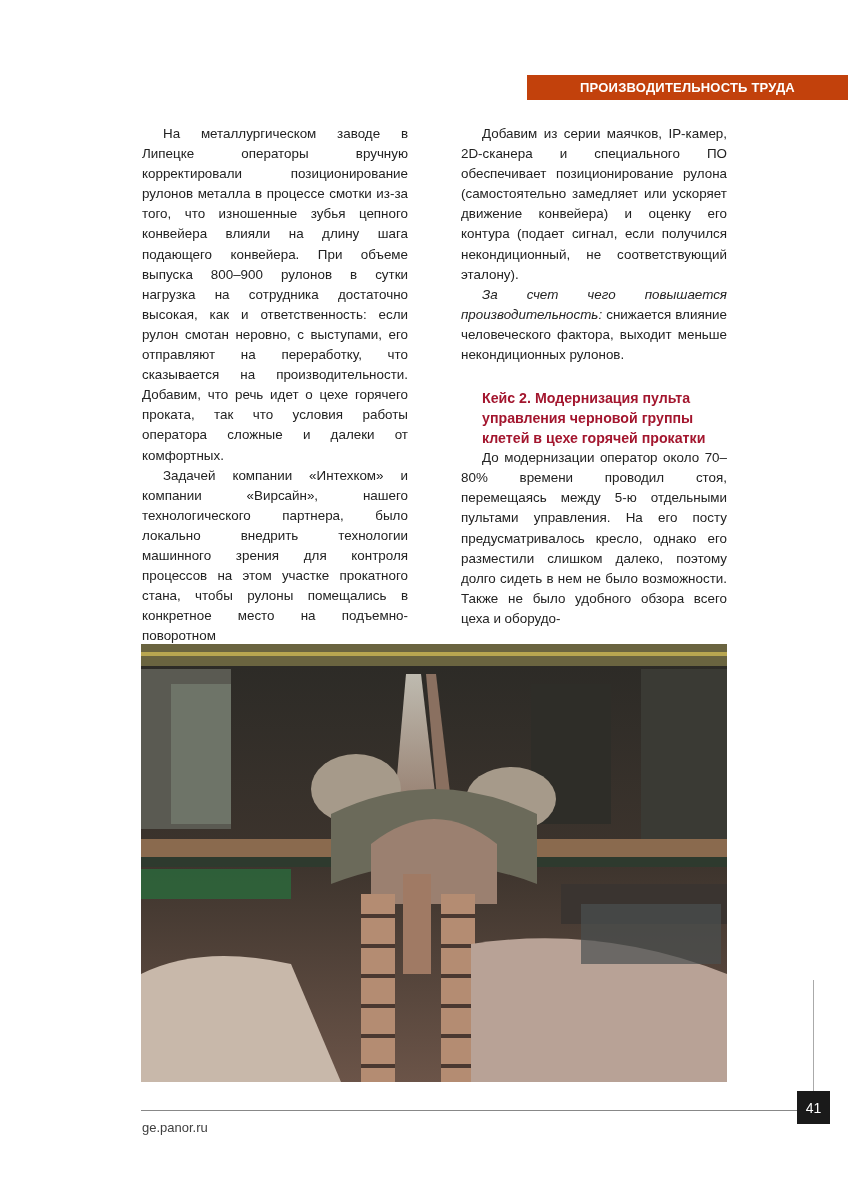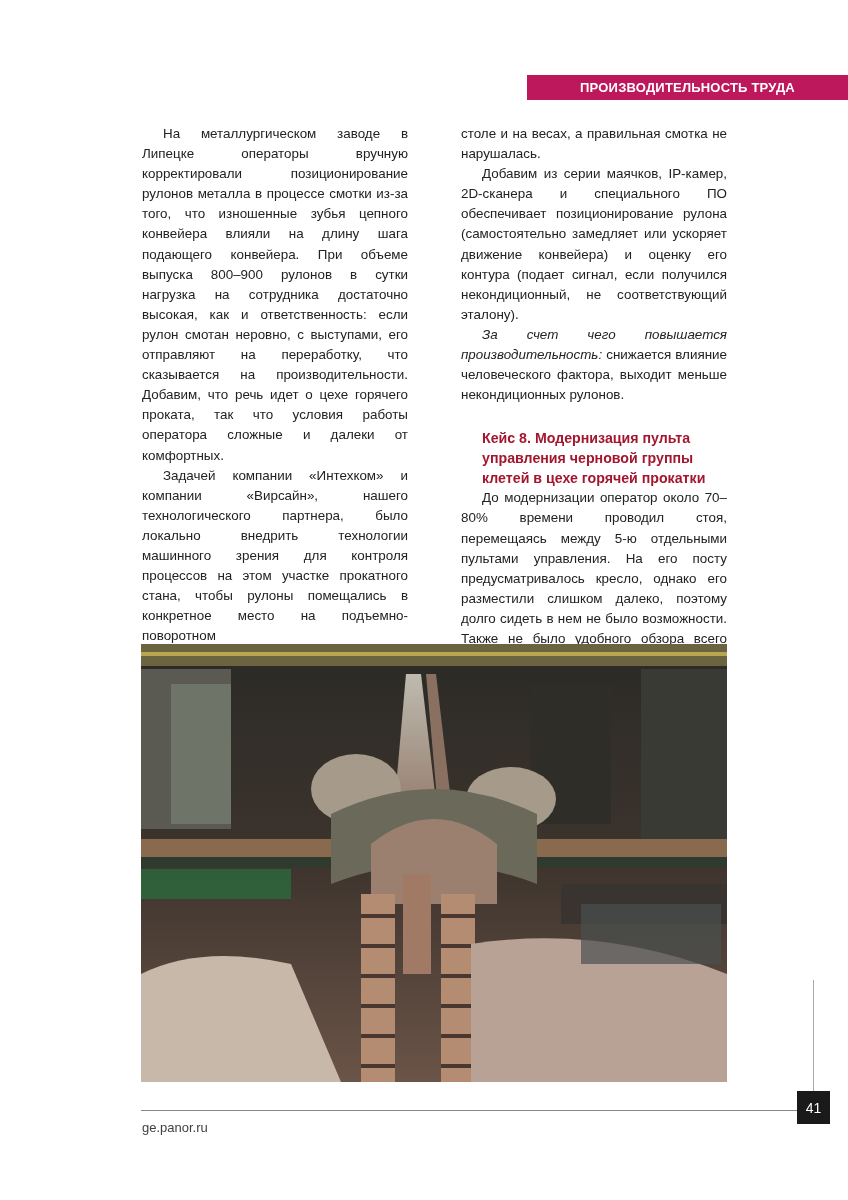--- a/index.html
+++ b/index.html
@@ -1,17 +1,17 @@
 <!DOCTYPE html>
 <html><head>
 <meta charset="utf-8">
 <style>
   html, body { margin: 0; padding: 0; background: #ffffff; }
   body { width: 848px; height: 1200px; position: relative; overflow: hidden; font-family: "Liberation Sans", "DejaVu Sans", sans-serif; color: #222; }
-  .section-bar { position: absolute; left: 527px; top: 75px; width: 321px; height: 25px; background: #be185d; color: #fff; font-weight: bold; font-size: 13px; display: flex; align-items: center; justify-content: center; letter-spacing: 0.2px; }
+  .section-bar { position: absolute; left: 527px; top: 75px; width: 321px; height: 25px; background: #c2410c; color: #fff; font-weight: bold; font-size: 13px; display: flex; align-items: center; justify-content: center; letter-spacing: 0.2px; }
   .col { position: absolute; top: 124px; width: 266px; font-size: 13.4px; line-height: 20.1px; }
   .col-left { left: 142px; }
   .col-right { left: 461px; }
   .col p { margin: 0; text-align: justify; }
   .col p.indent { text-indent: 21px; }
   .heading { color: #a3162e; font-weight: bold; font-size: 14.2px; line-height: 20px; margin: 0 0 0 21px !important; text-align: left !important; }
   .heading-gap { margin-top: 23px !important; }
   .em { font-style: italic; }
   .photo { position: absolute; left: 141px; top: 644px; width: 586px; height: 438px; overflow: hidden; background: #3a3530; }
   .photo svg { display: block; width: 100%; height: 100%; }
@@ -26,24 +26,23 @@
 <div class="section-bar">
   <span>ПРОИЗВОДИТЕЛЬНОСТЬ ТРУДА</span>
 </div>
 
 <div class="col col-left">
   <p class="indent">На металлургическом заводе в Липецке операторы вручную корректировали позиционирование рулонов металла в процессе смотки из-за того, что изношенные зубья цепного конвейера влияли на длину шага подающего конвейера. При объеме выпуска 800–900 рулонов в сутки нагрузка на сотрудника достаточно высокая, как и ответственность: если рулон смотан неровно, с выступами, его отправляют на переработку, что сказывается на производительности. Добавим, что речь идет о цехе горячего проката, так что условия работы оператора сложные и далеки от комфортных.</p>
   <p class="indent">Задачей компании «Интехком» и компании «Вирсайн», нашего технологического партнера, было локально внедрить технологии машинного зрения для контроля процессов на этом участке прокатного стана, чтобы рулоны помещались в конкретное место на подъемно-поворотном</p>
 </div>
 
 <div class="col col-right">
-  <p>столе и на весах, а правильная смотка не нарушалась.</p>
   <p class="indent">Добавим из серии маячков, IP-камер, 2D-сканера и специального ПО обеспечивает позиционирование рулона (самостоятельно замедляет или ускоряет движение конвейера) и оценку его контура (подает сигнал, если получился некондиционный, не соответствующий эталону).</p>
   <p class="indent"><span class="em">За счет чего повышается производительность:</span><span> снижается влияние человеческого фактора, выходит меньше некондиционных рулонов.</span></p>
-  <p class="heading heading-gap">Кейс 8. Модернизация пульта управления черновой группы клетей в цехе горячей прокатки</p>
+  <p class="heading heading-gap">Кейс 2. Модернизация пульта управления черновой группы клетей в цехе горячей прокатки</p>
   <p class="indent">До модернизации оператор около 70–80% времени проводил стоя, перемещаясь между 5-ю отдельными пультами управления. На его посту предусматривалось кресло, однако его разместили слишком далеко, поэтому долго сидеть в нем не было возможности. Также не было удобного обзора всего цеха и оборудо-</p>
 </div>
 
 <div class="photo">
   <svg viewBox="0 0 586 438" preserveAspectRatio="none">
     <defs>
       <linearGradient id="bg" x1="0" y1="0" x2="0" y2="1">
         <stop offset="0" stop-color="#2b2a26"></stop>
         <stop offset="0.5" stop-color="#3d342d"></stop>
         <stop offset="1" stop-color="#6b5448"></stop>

